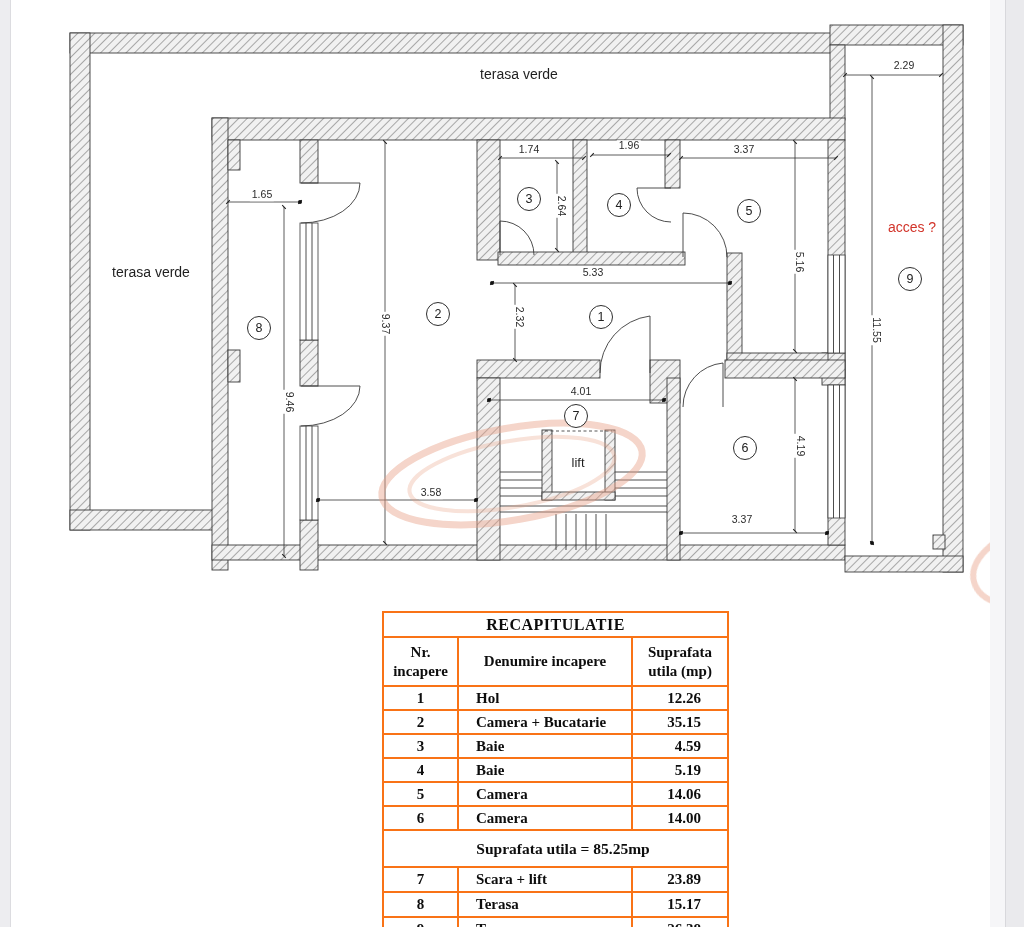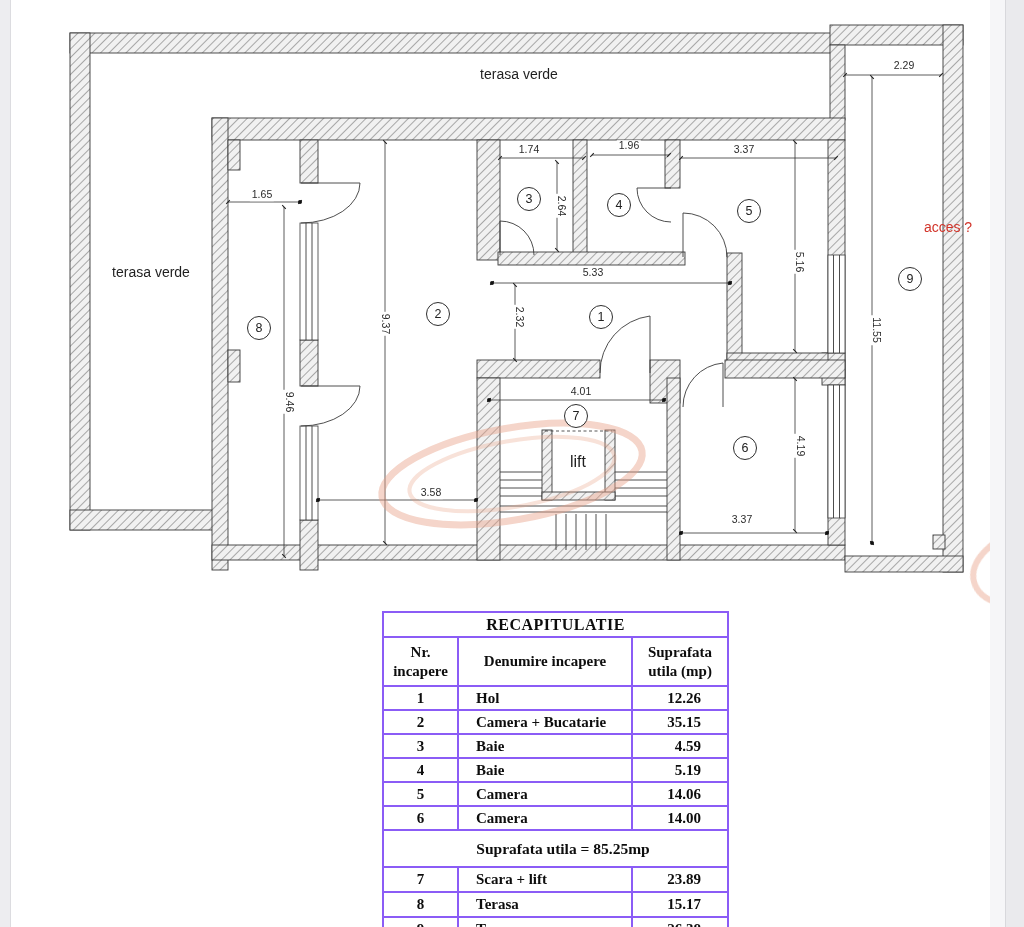--- a/index.html
+++ b/index.html
@@ -12,27 +12,27 @@
   svg.plan{position:absolute;left:0;top:0;}
   .dim{position:absolute;font:10.5px/1.1 "Liberation Sans",sans-serif;color:#2b2b2b;background:#fff;
        padding:0 2px;transform:translate(-50%,-50%);white-space:nowrap;z-index:3;}
   .dim.v{transform:translate(-50%,-50%) rotate(90deg);}
   .room{position:absolute;width:22px;height:22px;margin:-11px 0 0 -11px;border:1.4px solid #2e2e2e;
         border-radius:50%;background:#fff;font:12.5px "Liberation Sans",sans-serif;color:#222;
         display:flex;align-items:center;justify-content:center;z-index:3;}
   .lbl{position:absolute;transform:translate(-50%,-50%);font:14px "Liberation Sans",sans-serif;
        color:#1f1f1f;white-space:nowrap;z-index:3;}
   .lbl.red{color:#d2342a;}
-  .lbl.lift{font-size:16px;}
+  .lbl.lift{font-size:13px;}
   .wm-text{position:absolute;transform:translate(-50%,-50%);font:bold 26px "Liberation Serif",serif;
        letter-spacing:10px;color:rgba(231,150,120,0.5);z-index:2;white-space:nowrap;}
   table.recap{position:absolute;left:382px;top:611px;border-collapse:collapse;table-layout:fixed;
        width:345px;font-family:"Liberation Serif",serif;font-weight:bold;color:#0d0d0d;z-index:3;
        background:#fff;}
-  table.recap td{border:2px solid #8b5cf6;vertical-align:middle;overflow:hidden;}
+  table.recap td{border:2px solid #f97316;vertical-align:middle;overflow:hidden;}
   tr.t-title td{height:21px;text-align:center;font-size:16px;letter-spacing:.5px;}
   tr.t-head td{height:45px;text-align:center;font-size:15px;line-height:1.25;}
   tr.t-row td{height:20px;font-size:15px;}
   tr.t-annex td{height:21px;font-size:15px;}
   td.c-nr{text-align:center;}
   td.c-name{text-align:left;padding-left:17px;}
   td.c-area{text-align:right;padding-right:26px;}
   tr.t-merge td{height:33px;text-align:center;font-size:15.5px;padding-left:16px;}
 </style>
 </head>
@@ -172,21 +172,21 @@
 
     <g opacity="0.45" stroke="#e8a288" fill="none">
       <ellipse cx="512" cy="474" rx="132" ry="46" transform="rotate(-10 512 474)" stroke-width="7"></ellipse>
       <ellipse cx="512" cy="474" rx="104" ry="33" transform="rotate(-10 512 474)" stroke-width="4" opacity=".7"></ellipse>
       <ellipse cx="1034" cy="566" rx="62" ry="38" transform="rotate(-15 1034 566)" stroke-width="6"></ellipse>
     </g>
   </svg>
 
   <span class="lbl" style="left:519px;top:74px">terasa verde</span>
   <span class="lbl" style="left:151px;top:272px">terasa verde</span>
-  <span class="lbl red" style="left:948px;top:227px">acces ?</span>
+  <span class="lbl red" style="left:912px;top:227px">acces ?</span>
   <span class="lbl lift" style="left:578px;top:462px">lift</span>
 
   <span class="room" style="left:600px;top:316px">1</span>
   <span class="room" style="left:437px;top:313px">2</span>
   <span class="room" style="left:528px;top:198px">3</span>
   <span class="room" style="left:618px;top:204px">4</span>
   <span class="room" style="left:748px;top:210px">5</span>
   <span class="room" style="left:744px;top:447px">6</span>
   <span class="room" style="left:575px;top:415px">7</span>
   <span class="room" style="left:258px;top:327px">8</span>

